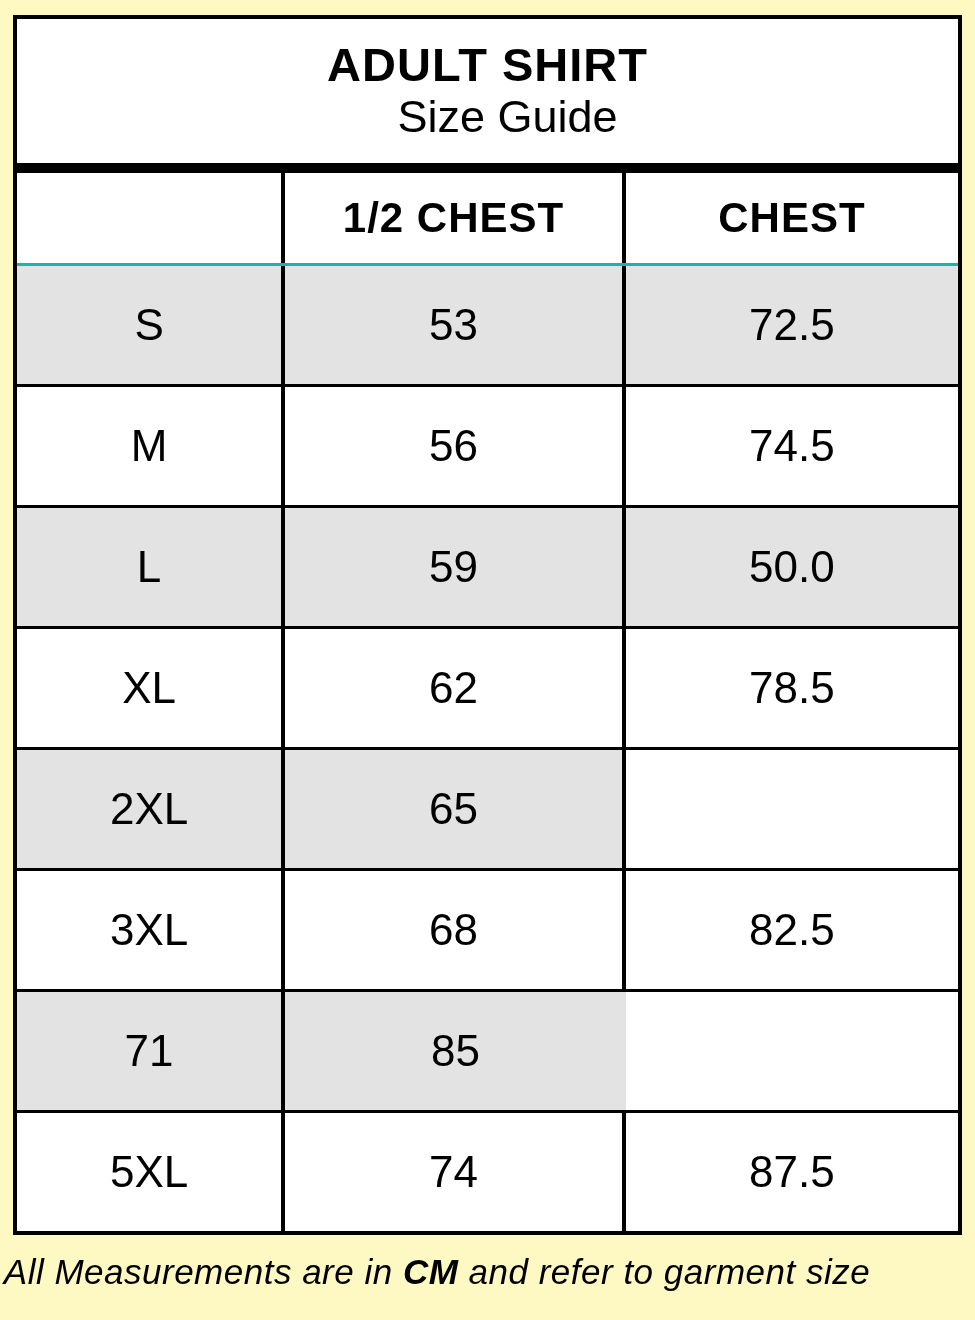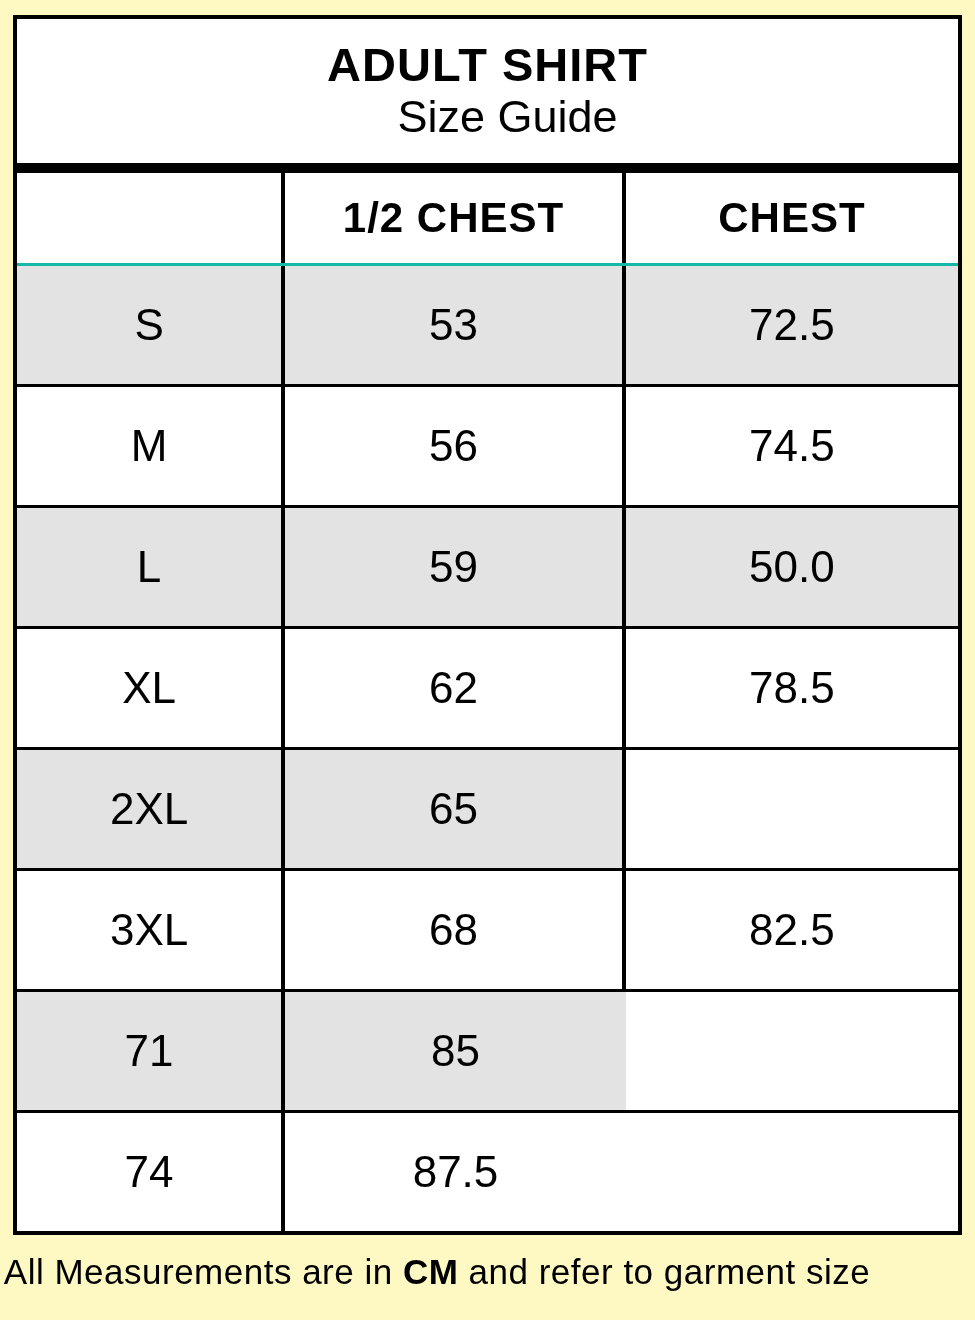--- a/index.html
+++ b/index.html
@@ -79,20 +79,21 @@
   }
   .row.shaded .cell {
     background: #e3e3e3;
   }
   .footer {
     position: absolute;
     left: 0;
     top: 1252px;
     width: 874px;
     text-align: center;
+    font-style: italic;
     font-size: 35px;
     letter-spacing: 0.5px;
     white-space: nowrap;
   }
   .footer .cm {
     font-weight: bold;
   }
 </style>
 </head>
 <body>
@@ -146,20 +147,21 @@
       <div class="cell">68</div>
       <div class="cell last">82.5</div>
     </div>
 
     <div class="row shaded">
       <div class="cell">71</div>
       <div class="cell last">85</div>
     </div>
 
     <div class="row">
+      <div class="cell">5XL</div>
       <div class="cell">74</div>
       <div class="cell last">87.5</div>
     </div>
 
   </div>
 
   <div class="footer">
     <span>All Measurements are in </span><span class="cm">CM</span><span> and refer to garment size</span>
   </div>
 

